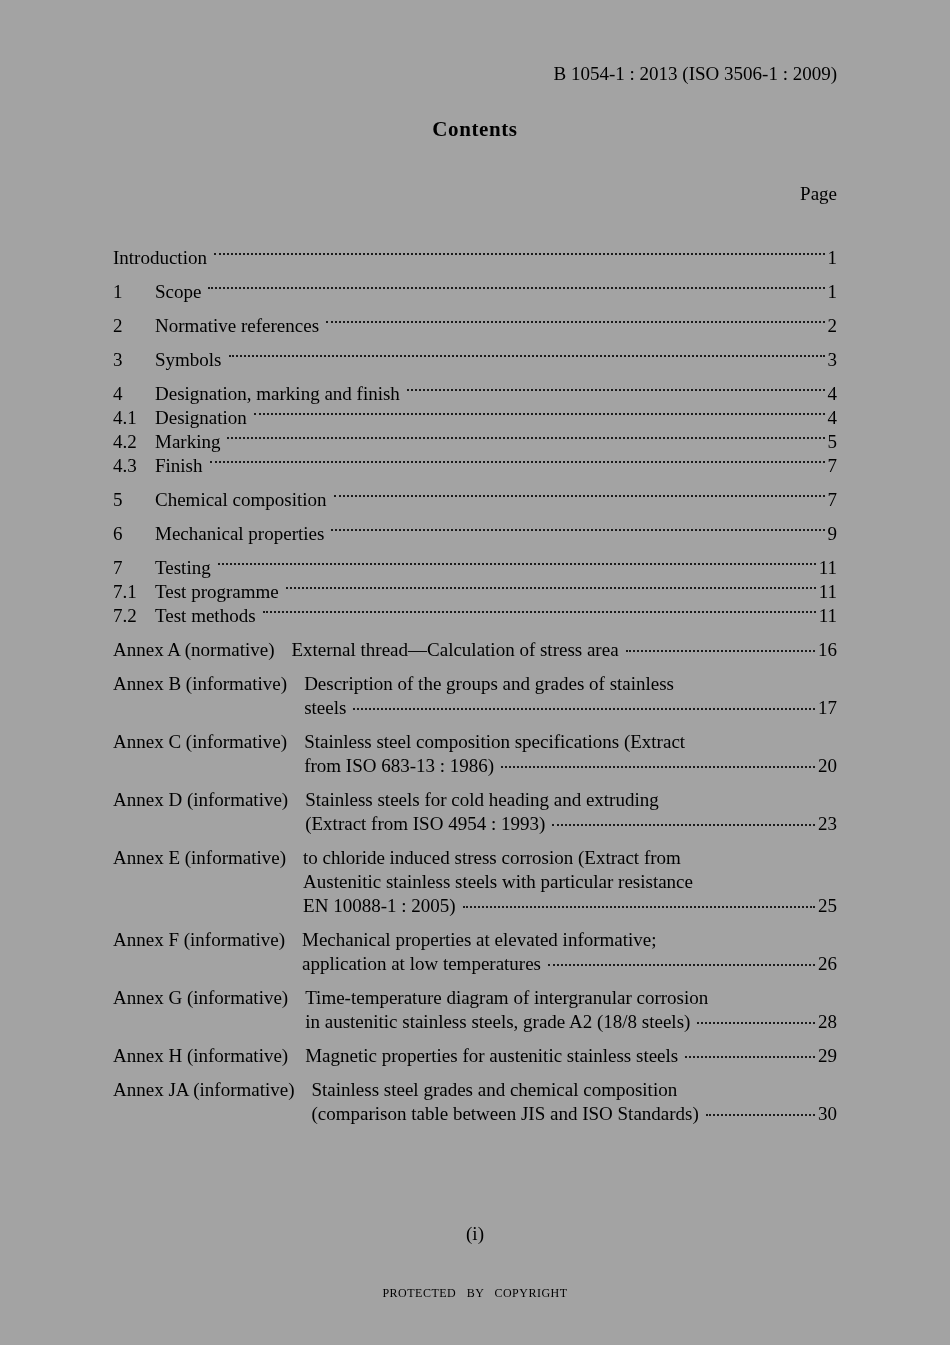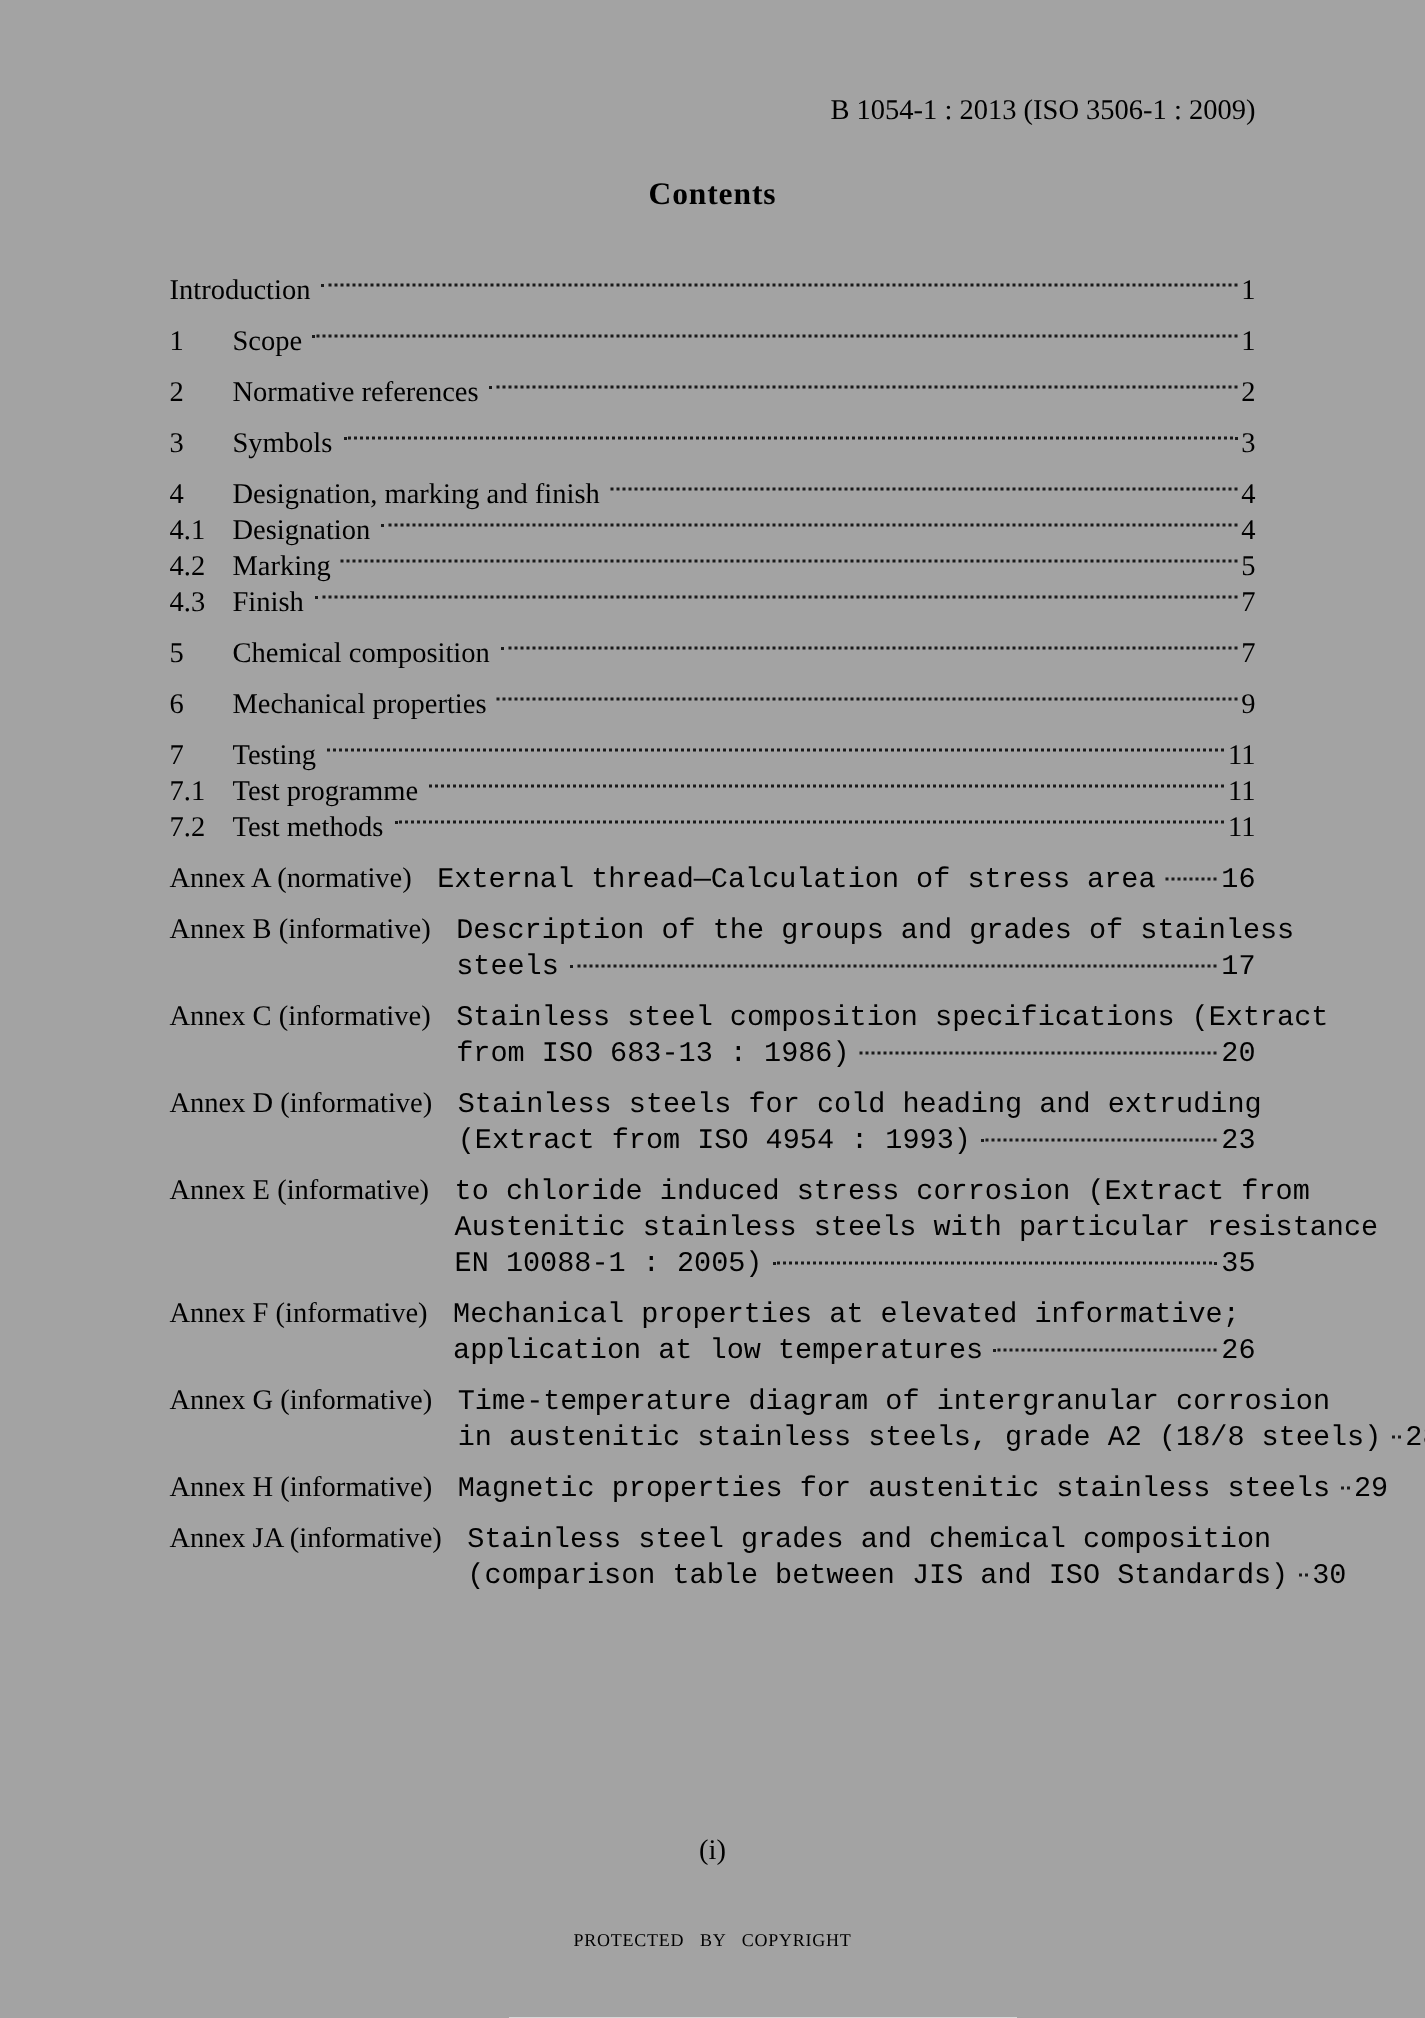--- a/index.html
+++ b/index.html
@@ -18,38 +18,39 @@
   .num { flex: none; width: 42px; }
   .ttl { flex: none; white-space: nowrap; }
   .leader {
     flex: 1 1 auto; min-width: 6px; margin: 0 3px 0 7px;
     border-bottom: 2px dotted #1a1a1a; position: relative; top: -4px;
   }
   .pg { flex: none; }
   .arow { display: flex; line-height: 24px; }
   .albl { flex: none; padding-right: 17px; white-space: nowrap; }
   .adesc { flex: 1 1 auto; min-width: 0; }
-  .aline { line-height: 24px; white-space: nowrap; font-family: Liberation Mono, monospace; }
+  .aline { line-height: 24px; white-space: nowrap; }
   .aline.last { display: flex; align-items: baseline; }
   .folio { position: absolute; top: 1222px; left: 0; width: 100%; text-align: center; font-size: 19px; line-height: 24px; }
   .copyright {
     position: absolute; top: 1283px; left: 0; width: 100%; text-align: center;
     font-size: 12px; line-height: 20px; word-spacing: 7px; letter-spacing: 0.5px;
   }
 </style>
 </head>
 <body>
 
 <div class="page">
   <div class="content">
 
     <div class="doc-number">B 1054-1 : 2013 (ISO 3506-1 : 2009)</div>
 
     <div class="contents-title">Contents</div>
 
+    <div class="page-label">Page</div>
 
     <div class="toc">
 
       <div class="block">
         <div class="trow">
           <span class="ttl">Introduction</span>
           <span class="leader"></span>
           <span class="pg">1</span>
         </div>
       </div>
@@ -204,21 +205,21 @@
 
       <div class="block">
         <div class="arow">
           <span class="albl">Annex E (informative)</span>
           <div class="adesc">
             <div class="aline">to chloride induced stress corrosion (Extract from</div>
             <div class="aline">Austenitic stainless steels with particular resistance</div>
             <div class="aline last">
               <span class="ttl">EN 10088-1 : 2005)</span>
               <span class="leader"></span>
-              <span class="pg">35</span>
+              <span class="pg">25</span>
             </div>
           </div>
         </div>
       </div>
 
       <div class="block">
         <div class="arow">
           <span class="albl">Annex F (informative)</span>
           <div class="adesc">
             <div class="aline">Mechanical properties at elevated informative;</div>

